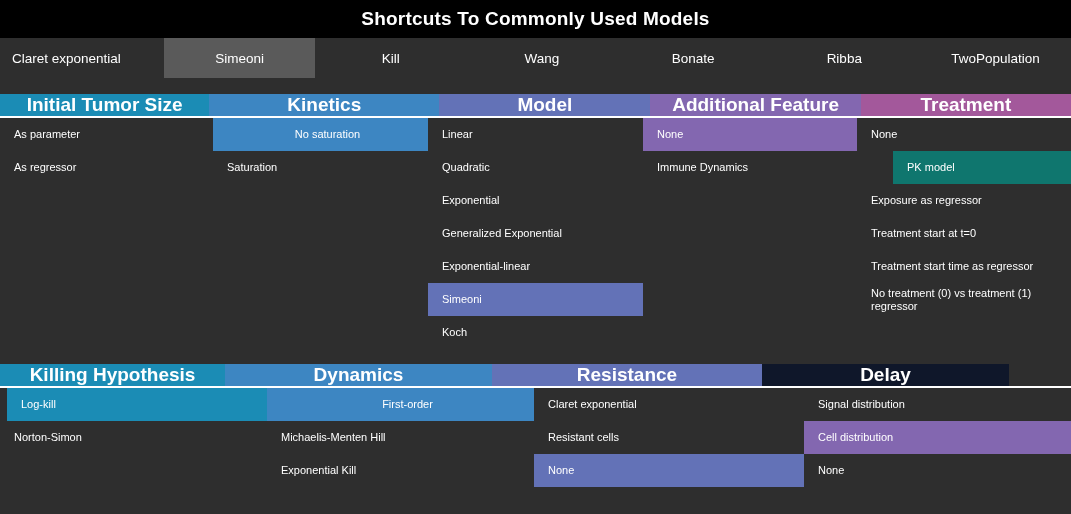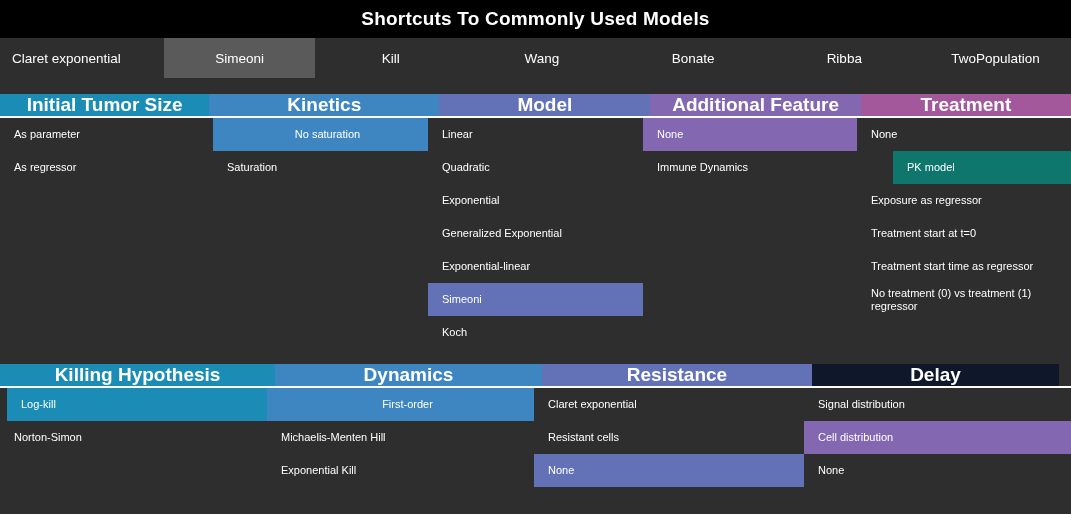--- a/index.html
+++ b/index.html
@@ -227,21 +227,21 @@
         <div class="opt">
           <span>Treatment start time as regressor</span>
         </div>
         <div class="opt">
           <span>No treatment (0) vs treatment (1) regressor</span>
         </div>
       </div>
     </div>
 
   <div class="headerrow" id="header-bottom">
-      <div class="headcell" style="width: 275px; background: rgb(27, 140, 181);">
+      <div class="headcell" style="width: 225px; background: rgb(27, 140, 181);">
         <span>Killing Hypothesis</span>
       </div>
       <div class="headcell" style="width: 267px; background: rgb(61, 134, 194);">
         <span>Dynamics</span>
       </div>
       <div class="headcell" style="width: 270px; background: rgb(99, 114, 183);">
         <span>Resistance</span>
       </div>
       <div class="headcell" style="width: 247px; background: #0f172a;">
         <span>Delay</span>

